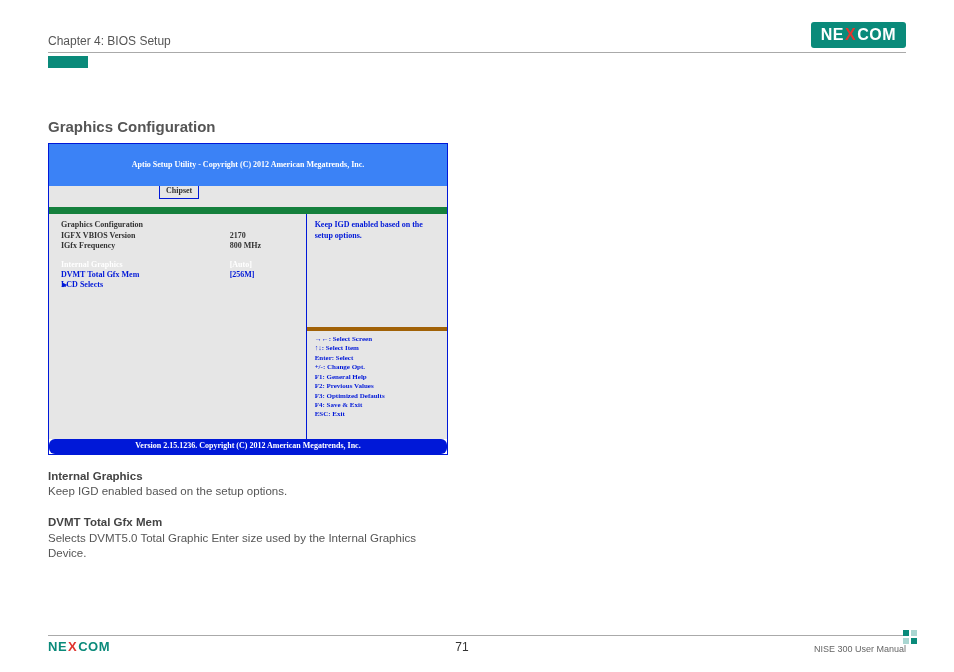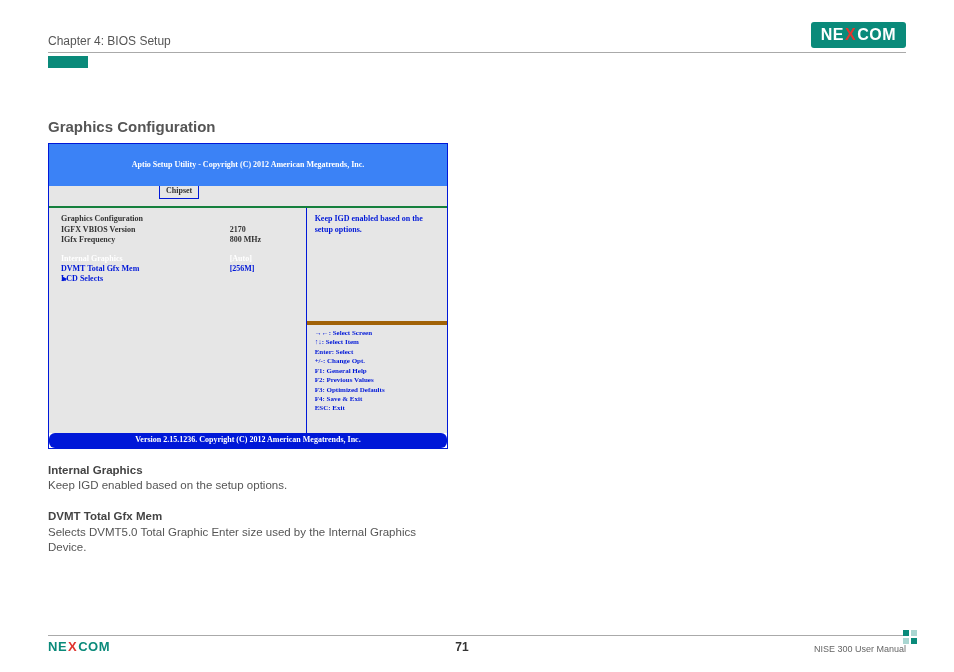--- a/index.html
+++ b/index.html
@@ -60,22 +60,22 @@
   }
   .bios-top {
     background: #3b82f6;
     color: #fff;
     text-align: center;
     font-weight: bold;
     padding: 16px 0;
   }
   .bios-tabbar {
     background: #e6e6e6;
-    height: 22px;
-    border-bottom: 2px solid #15803d;
+    height: 28px;
+    border-bottom: 7px solid #15803d;
     position: relative;
   }
   .bios-tab {
     position: absolute;
     left: 110px;
     top: 0;
     font-weight: bold;
     font-size: 8px;
     background: #e6e6e6;
     border: 1px solid #0018d8;
@@ -164,21 +164,21 @@
   .footer-logo {
     background: transparent;
     color: #0a8a7a;
     font-weight: bold;
     font-size: 13px;
     letter-spacing: 0.5px;
     display: inline-flex;
     align-items: center;
   }
   .footer-logo .x { color: #e0352f; padding: 0 1px; }
-  .page-num { font-size: 12px; font-weight: bold; color: #333; }
+  .page-num { font-size: 12px; font-weight: normal; color: #333; }
   .footer-dots {
     position: absolute;
     right: -12px;
     top: -6px;
     font-size: 0;
   }
   .footer-dots span {
     display: inline-block;
     width: 6px; height: 6px;
     background: #0a8a7a;

